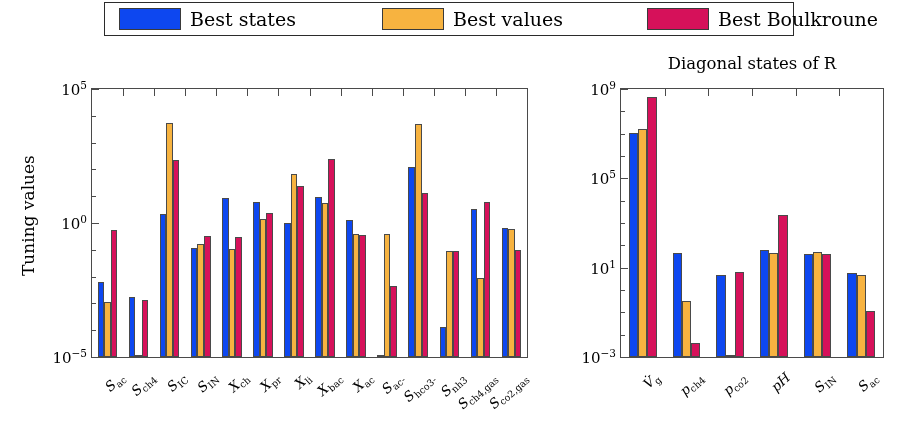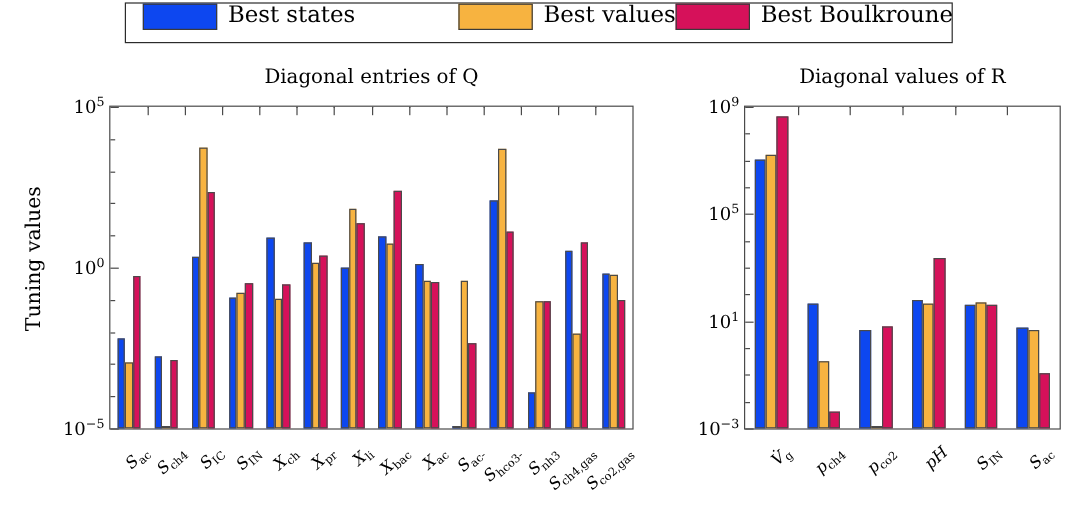--- a/index.html
+++ b/index.html
@@ -1,21 +1,21 @@
 <!DOCTYPE html>
 <html><head>
 <meta charset="utf-8">
 <style>
   html,body{margin:0;padding:0;}
   body{width:897px;height:438px;background:#ffffff;font-family:"DejaVu Serif",serif;color:#000;overflow:hidden;position:relative;}
   #root{position:absolute;left:0;top:0;width:897px;height:438px;}
 
   
   .legend{position:absolute;left:104px;top:2px;width:690px;height:34px;border:1.2px solid #2b2b2b;background:#fff;box-sizing:border-box;display:flex;align-items:center;}
-  .lg-item{display:flex;height:100%;}
+  .lg-item{display:flex;align-items:center;height:100%;}
   .lg-swatch{width:62px;height:22px;border:1.3px solid #3a3a3a;box-sizing:border-box;}
   .lg-label{font-size:19px;line-height:19px;padding-left:9px;white-space:nowrap;font-family:"DejaVu Serif",serif;}
 
   
   .panel{position:absolute;}
   .plot{position:absolute;box-sizing:border-box;border:1.1px solid #4a4a4a;background:#fff;overflow:visible;}
   .ptitle{position:absolute;text-align:center;font-size:16.5px;white-space:nowrap;}
 
   .ylab-rot{position:absolute;font-size:17px;white-space:nowrap;transform-origin:0 0;transform:rotate(-90deg);}
 
@@ -37,28 +37,27 @@
 
   <div class="legend" id="legend">
       <div class="lg-item" style="margin-left: 14px;">
         <div class="lg-swatch" style="background: rgb(13, 71, 240);"></div>
         <div class="lg-label">Best states</div>
       </div>
       <div class="lg-item" style="margin-left: 86px;">
         <div class="lg-swatch" style="background: rgb(247, 179, 64);"></div>
         <div class="lg-label">Best values</div>
       </div>
-      <div class="lg-item" style="">
+      <div class="lg-item" style="margin-left: 84px;">
         <div class="lg-swatch" style="background: rgb(214, 17, 90);"></div>
         <div class="lg-label">Best Boulkroune</div>
       </div>
     </div>
 
   <div class="panel" style="left:0;top:40px;width:540px;height:398px;">
-    <div class="ptitle" style="left:91px;top:14px;width:437px;">Diagonal entries of Q</div>
     <div class="ylab-rot" style="left:18px;top:236px;">Tuning values</div>
     <div class="plot" id="plot-q" style="left:91px;top:48px;width:437px;height:270px;">
         <div class="tickmark major" style="top: 268px;"></div>
         <div class="ytick" style="top: 268px;">10<span style="font-size:10.5px;vertical-align:super;">−5</span></div>
         <div class="tickmark minor" style="top: 241.2px;"></div>
         <div class="tickmark minor" style="top: 214.4px;"></div>
         <div class="tickmark minor" style="top: 187.6px;"></div>
         <div class="tickmark minor" style="top: 160.8px;"></div>
         <div class="tickmark major" style="top: 134px;"></div>
         <div class="ytick" style="top: 134px;">10<span style="font-size:10.5px;vertical-align:super;">0</span></div>
@@ -134,21 +133,21 @@
         <div class="bar" style="left: 391.655px; width: 6.525px; background: rgb(214, 17, 90); height: 154.854px;"></div>
         <div class="xlab" style="left: 282.393px; width: 120px; top: 278px;"><i style="font-style:italic;">S</i><sub>ch4,gas</sub></div>
         <div class="bar" style="left: 409.677px; width: 6.525px; background: rgb(13, 71, 240); height: 128.986px;"></div>
         <div class="bar" style="left: 416.202px; width: 6.525px; background: rgb(247, 179, 64); height: 128.436px;"></div>
         <div class="bar" style="left: 422.727px; width: 6.525px; background: rgb(214, 17, 90); height: 107.2px;"></div>
         <div class="xlab" style="left: 313.464px; width: 120px; top: 278px;"><i style="font-style:italic;">S</i><sub>co2,gas</sub></div>
       </div>
   </div>
 
   <div class="panel" style="left:540px;top:40px;width:357px;height:398px;">
-    <div class="ptitle" style="left:80px;top:14px;width:264px;">Diagonal values of R</div>
+    <div class="ptitle" style="left:80px;top:14px;width:264px;">Diagonal states of R</div>
     <div class="plot" id="plot-r" style="left:80px;top:48px;width:264px;height:270px;">
         <div class="tickmark major" style="top: 268px;"></div>
         <div class="ytick" style="top: 268px;">10<span style="font-size:10.5px;vertical-align:super;">−3</span></div>
         <div class="tickmark minor" style="top: 245.667px;"></div>
         <div class="tickmark minor" style="top: 223.333px;"></div>
         <div class="tickmark minor" style="top: 201px;"></div>
         <div class="tickmark major" style="top: 178.667px;"></div>
         <div class="ytick" style="top: 178.667px;">10<span style="font-size:10.5px;vertical-align:super;">1</span></div>
         <div class="tickmark minor" style="top: 156.333px;"></div>
         <div class="tickmark minor" style="top: 134px;"></div>

